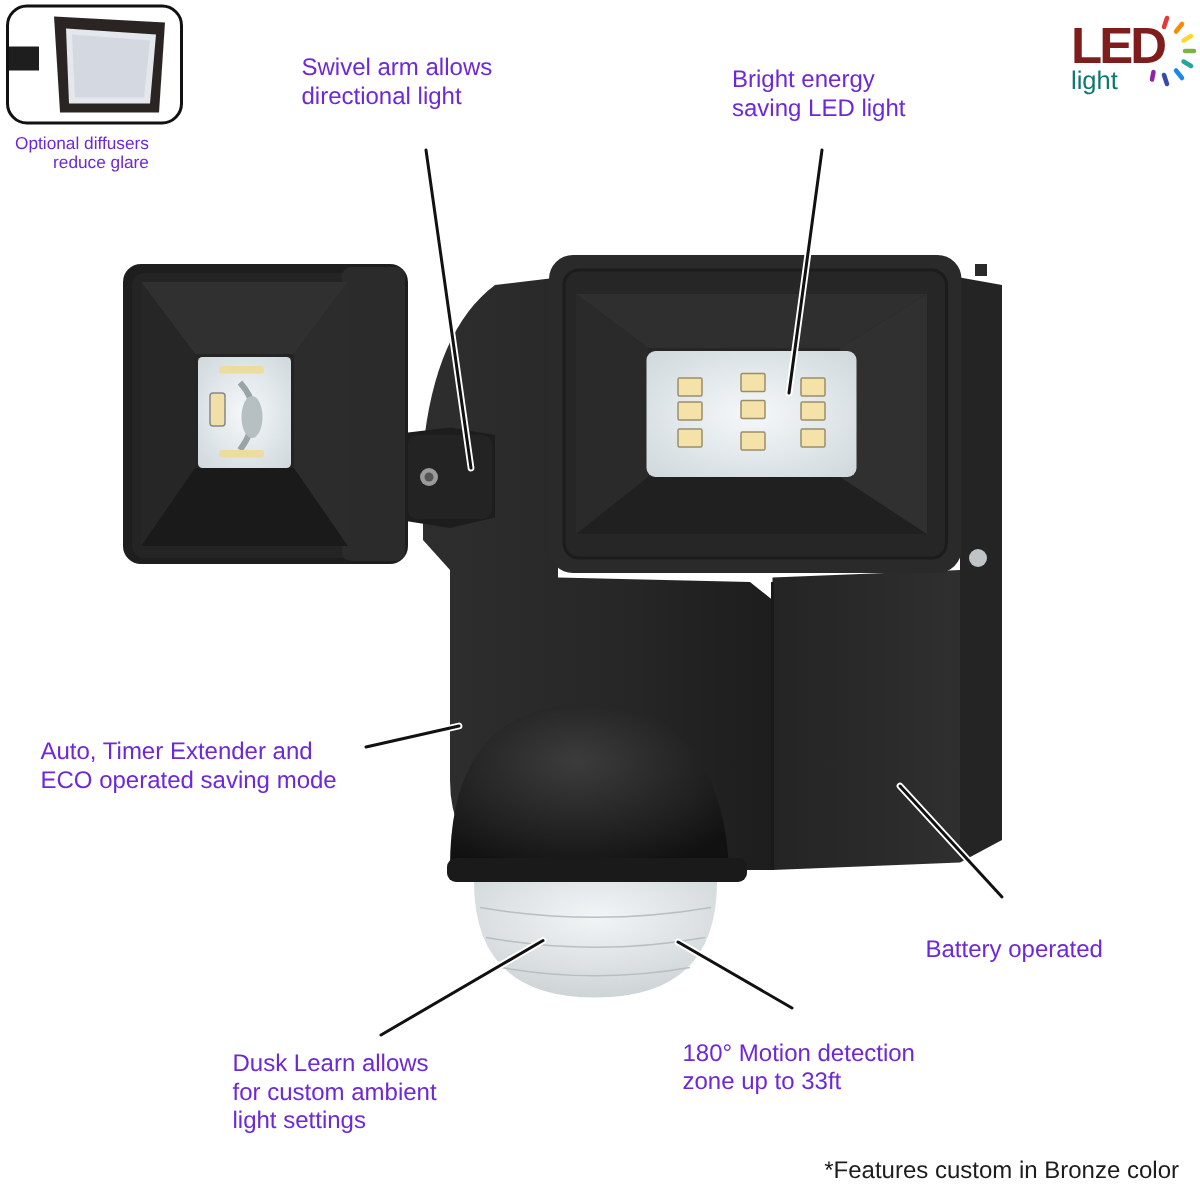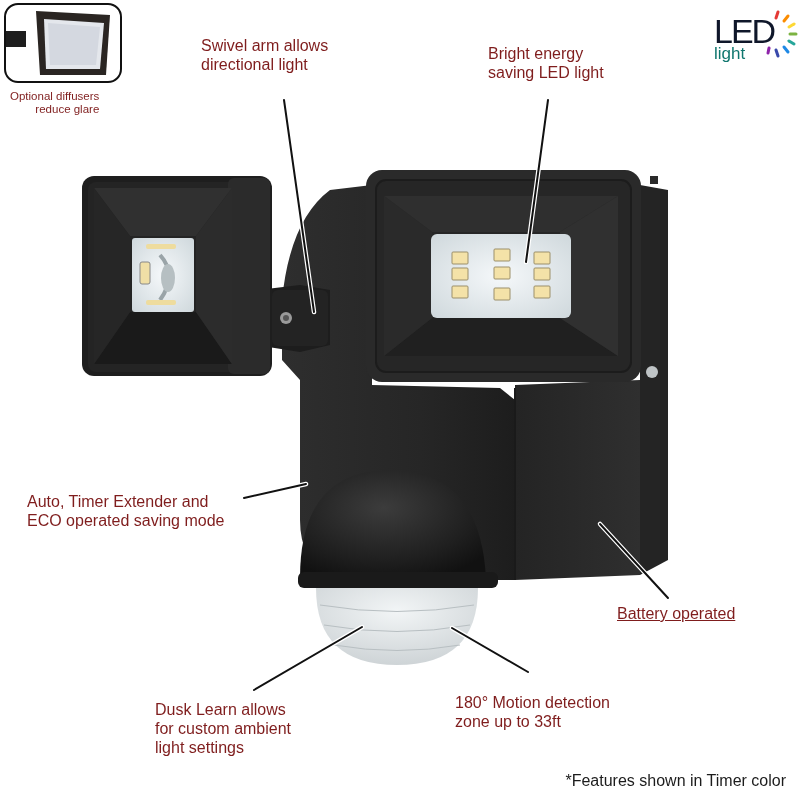--- a/index.html
+++ b/index.html
@@ -1,19 +1,19 @@
 <!DOCTYPE html>
 <html><head>
   <meta charset="utf-8">
   <style>
     html, body { margin: 0; padding: 0; background: #ffffff; }
     body { width: 800px; height: 800px; position: relative; overflow: hidden;
            font-family: "Liberation Sans", "DejaVu Sans", sans-serif; color: #1a1a1a; }
     .abs { position: absolute; }
-    .caption { position: absolute; font-size: 16px; line-height: 19px; color: #7f1d1d; white-space: nowrap; }
+    .caption { position: absolute; font-size: 16px; line-height: 19px; color: #6d28d9; white-space: nowrap; }
     .caption span { display: block; }
     .small-caption { font-size: 11.5px; line-height: 13px; }
     svg.full { position: absolute; left: 0; top: 0; width: 800px; height: 800px; }
     .inset-box { position: absolute; left: 4px; top: 3px; width: 114px; height: 76px;
                  border: 2px solid #111; border-radius: 14px; overflow: hidden; background: #fff; }
     .led-logo { position: absolute; left: 712px; top: 6px; width: 86px; height: 66px; }
     .footnote { position: absolute; right: 14px; top: 772px; font-size: 16px; color: #1c1c1c; white-space: nowrap; }
   </style>
 </head>
 <body>
@@ -152,47 +152,47 @@
       <line x1="66" y1="6" x2="64" y2="12" stroke="#e53935"></line>
       <line x1="76" y1="10" x2="72" y2="15" stroke="#fb8c00"></line>
       <line x1="82" y1="18" x2="77" y2="21" stroke="#fdd835"></line>
       <line x1="84" y1="28" x2="78" y2="28" stroke="#7cb342"></line>
       <line x1="82" y1="38" x2="77" y2="35" stroke="#26a69a"></line>
       <line x1="76" y1="46" x2="72" y2="41" stroke="#1e88e5"></line>
       <line x1="66" y1="50" x2="64" y2="44" stroke="#3949ab"></line>
       <line x1="56" y1="47" x2="57" y2="42" stroke="#8e24aa"></line>
     </g>
   </svg>
-  <div class="abs" style="left:2px; top:6px; font-size:34px; font-weight:normal; letter-spacing:-2px; color:#0f172a;">LED</div>
+  <div class="abs" style="left:2px; top:6px; font-size:34px; font-weight:bold; letter-spacing:-2px; color:#7f1d1d;">LED</div>
   <div class="abs" style="left:2px; top:38px; font-size:17px; color:#0f766e;">light</div>
 </div>
 
 <div class="caption" style="left:201px; top:36px;">
   <span>Swivel arm allows</span>
   <span>directional light</span>
 </div>
 
 <div class="caption" style="left:488px; top:44px;">
   <span>Bright energy</span>
   <span>saving LED light</span>
 </div>
 
 <div class="caption" style="left:27px; top:492px;">
   <span>Auto, Timer Extender and</span>
   <span>ECO operated saving mode</span>
 </div>
 
-<div class="caption" style="left:617px; top:604px;text-decoration:underline;">
+<div class="caption" style="left:617px; top:624px;">
   <span>Battery operated</span>
 </div>
 
 <div class="caption" style="left:155px; top:700px;">
   <span>Dusk Learn allows</span>
   <span>for custom ambient</span>
   <span>light settings</span>
 </div>
 
 <div class="caption" style="left:455px; top:693px;">
   <span>180° Motion detection</span>
   <span>zone up to 33ft</span>
 </div>
 
-<div class="footnote">*Features shown in Timer color</div>
+<div class="footnote">*Features custom in Bronze color</div>
 
 </body></html>

